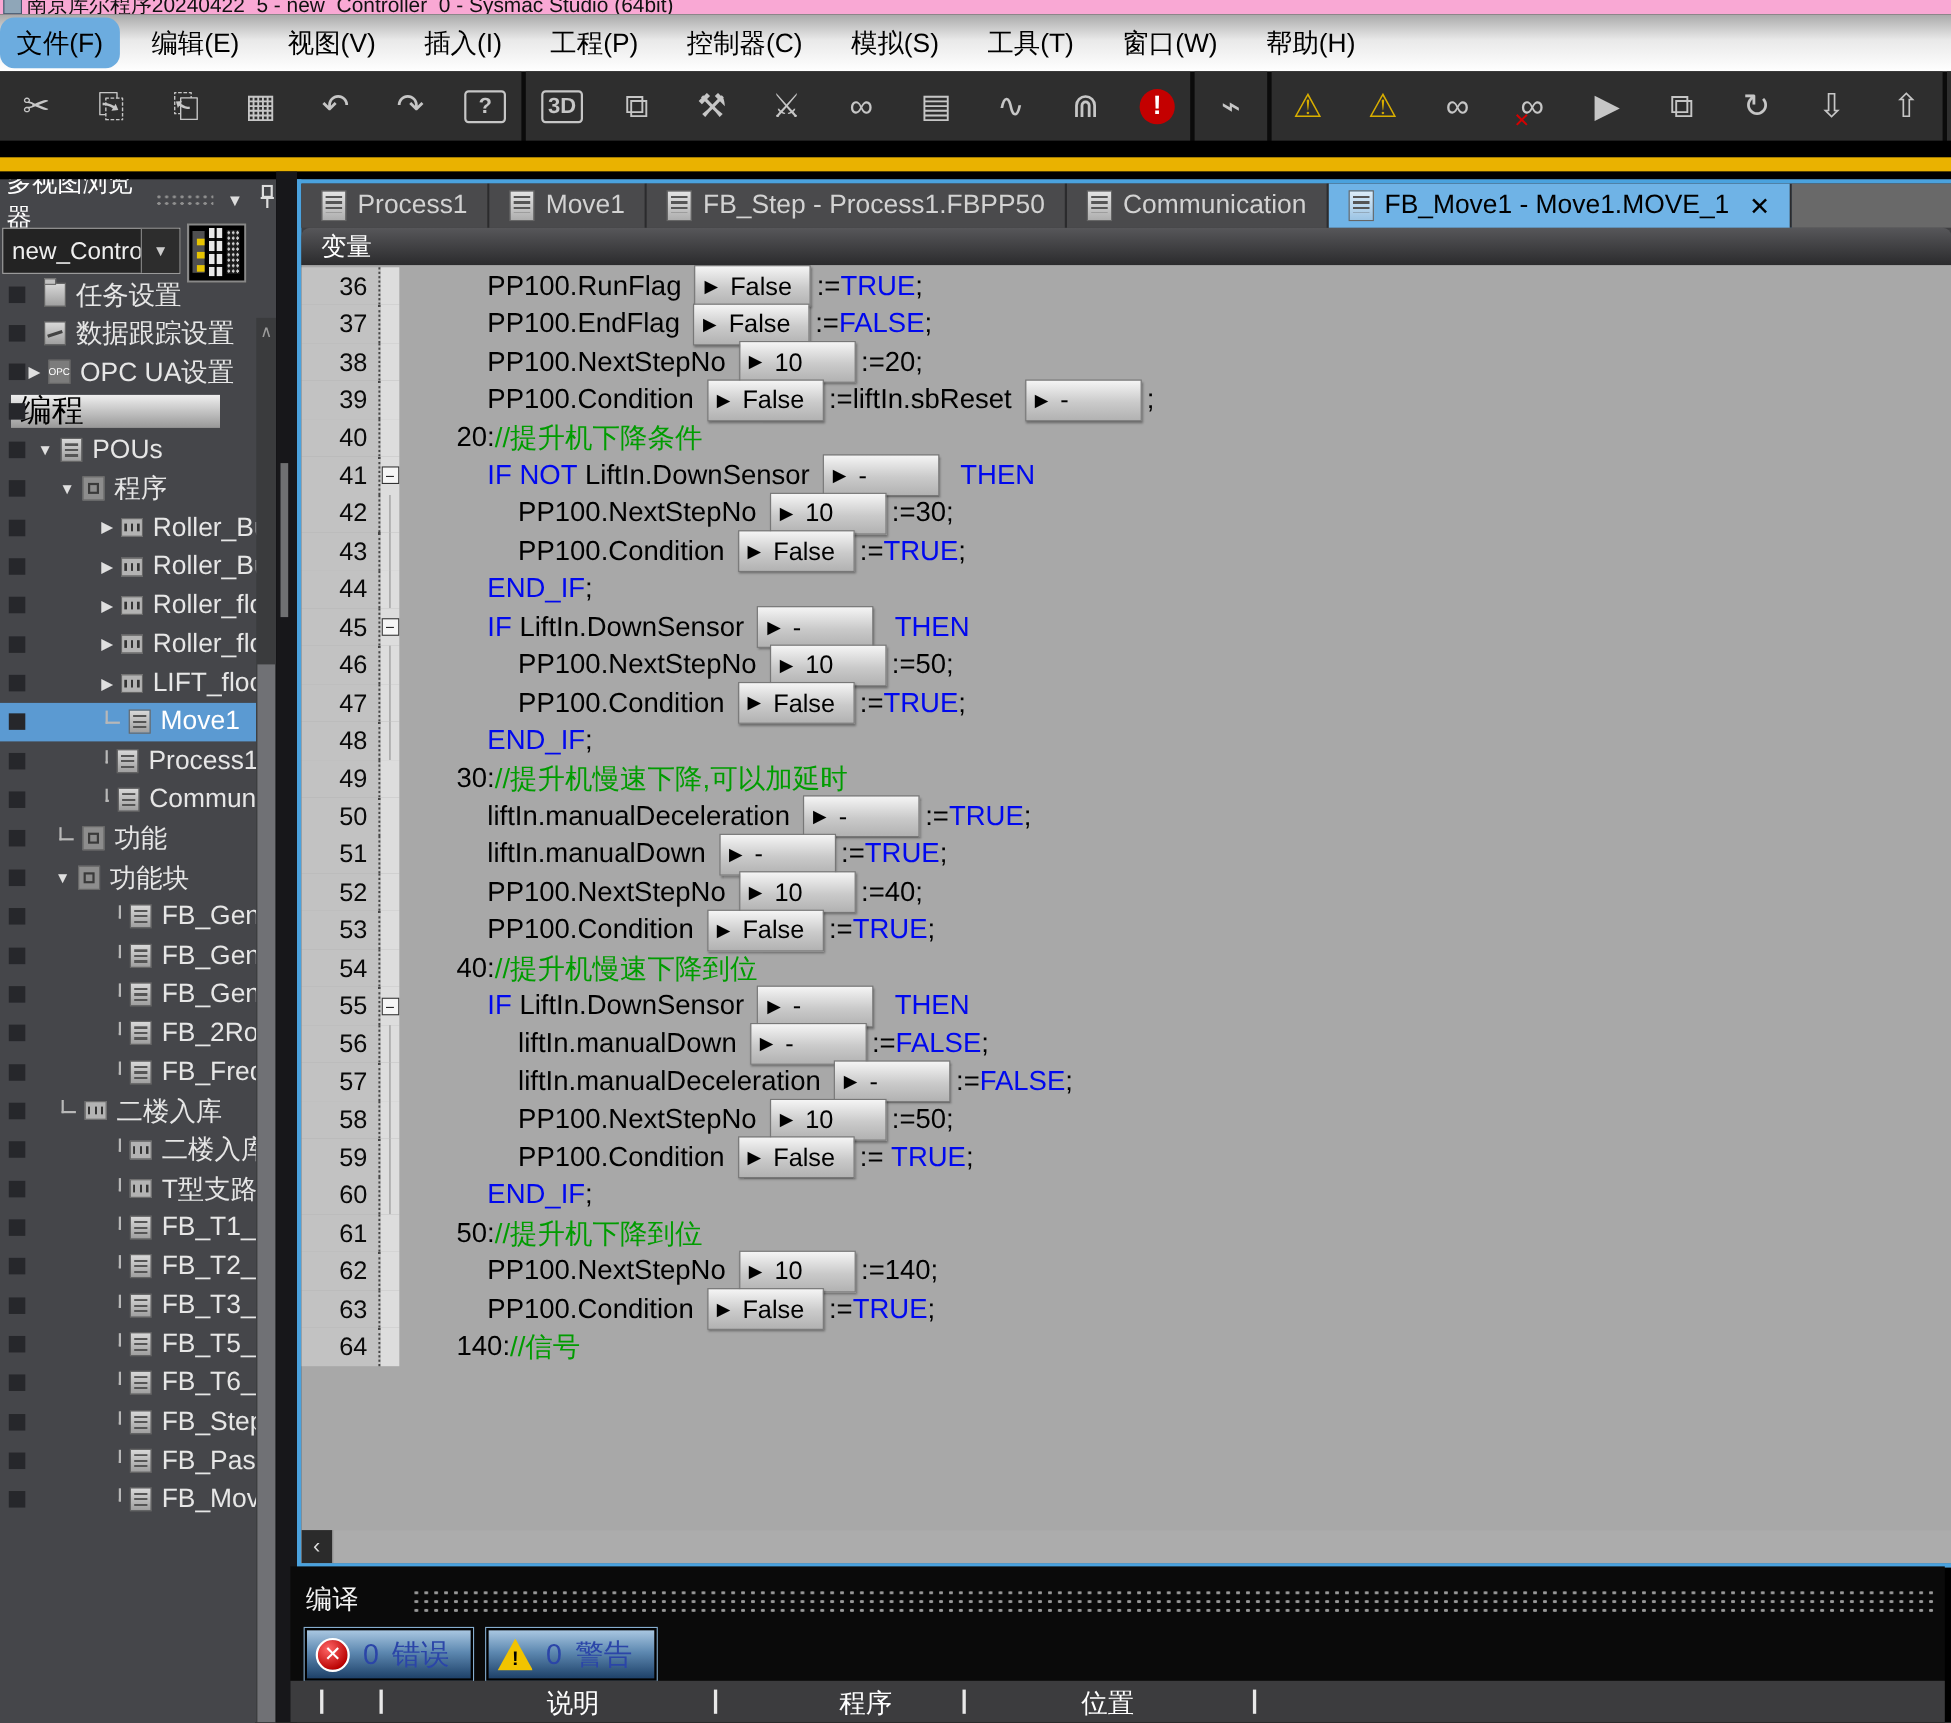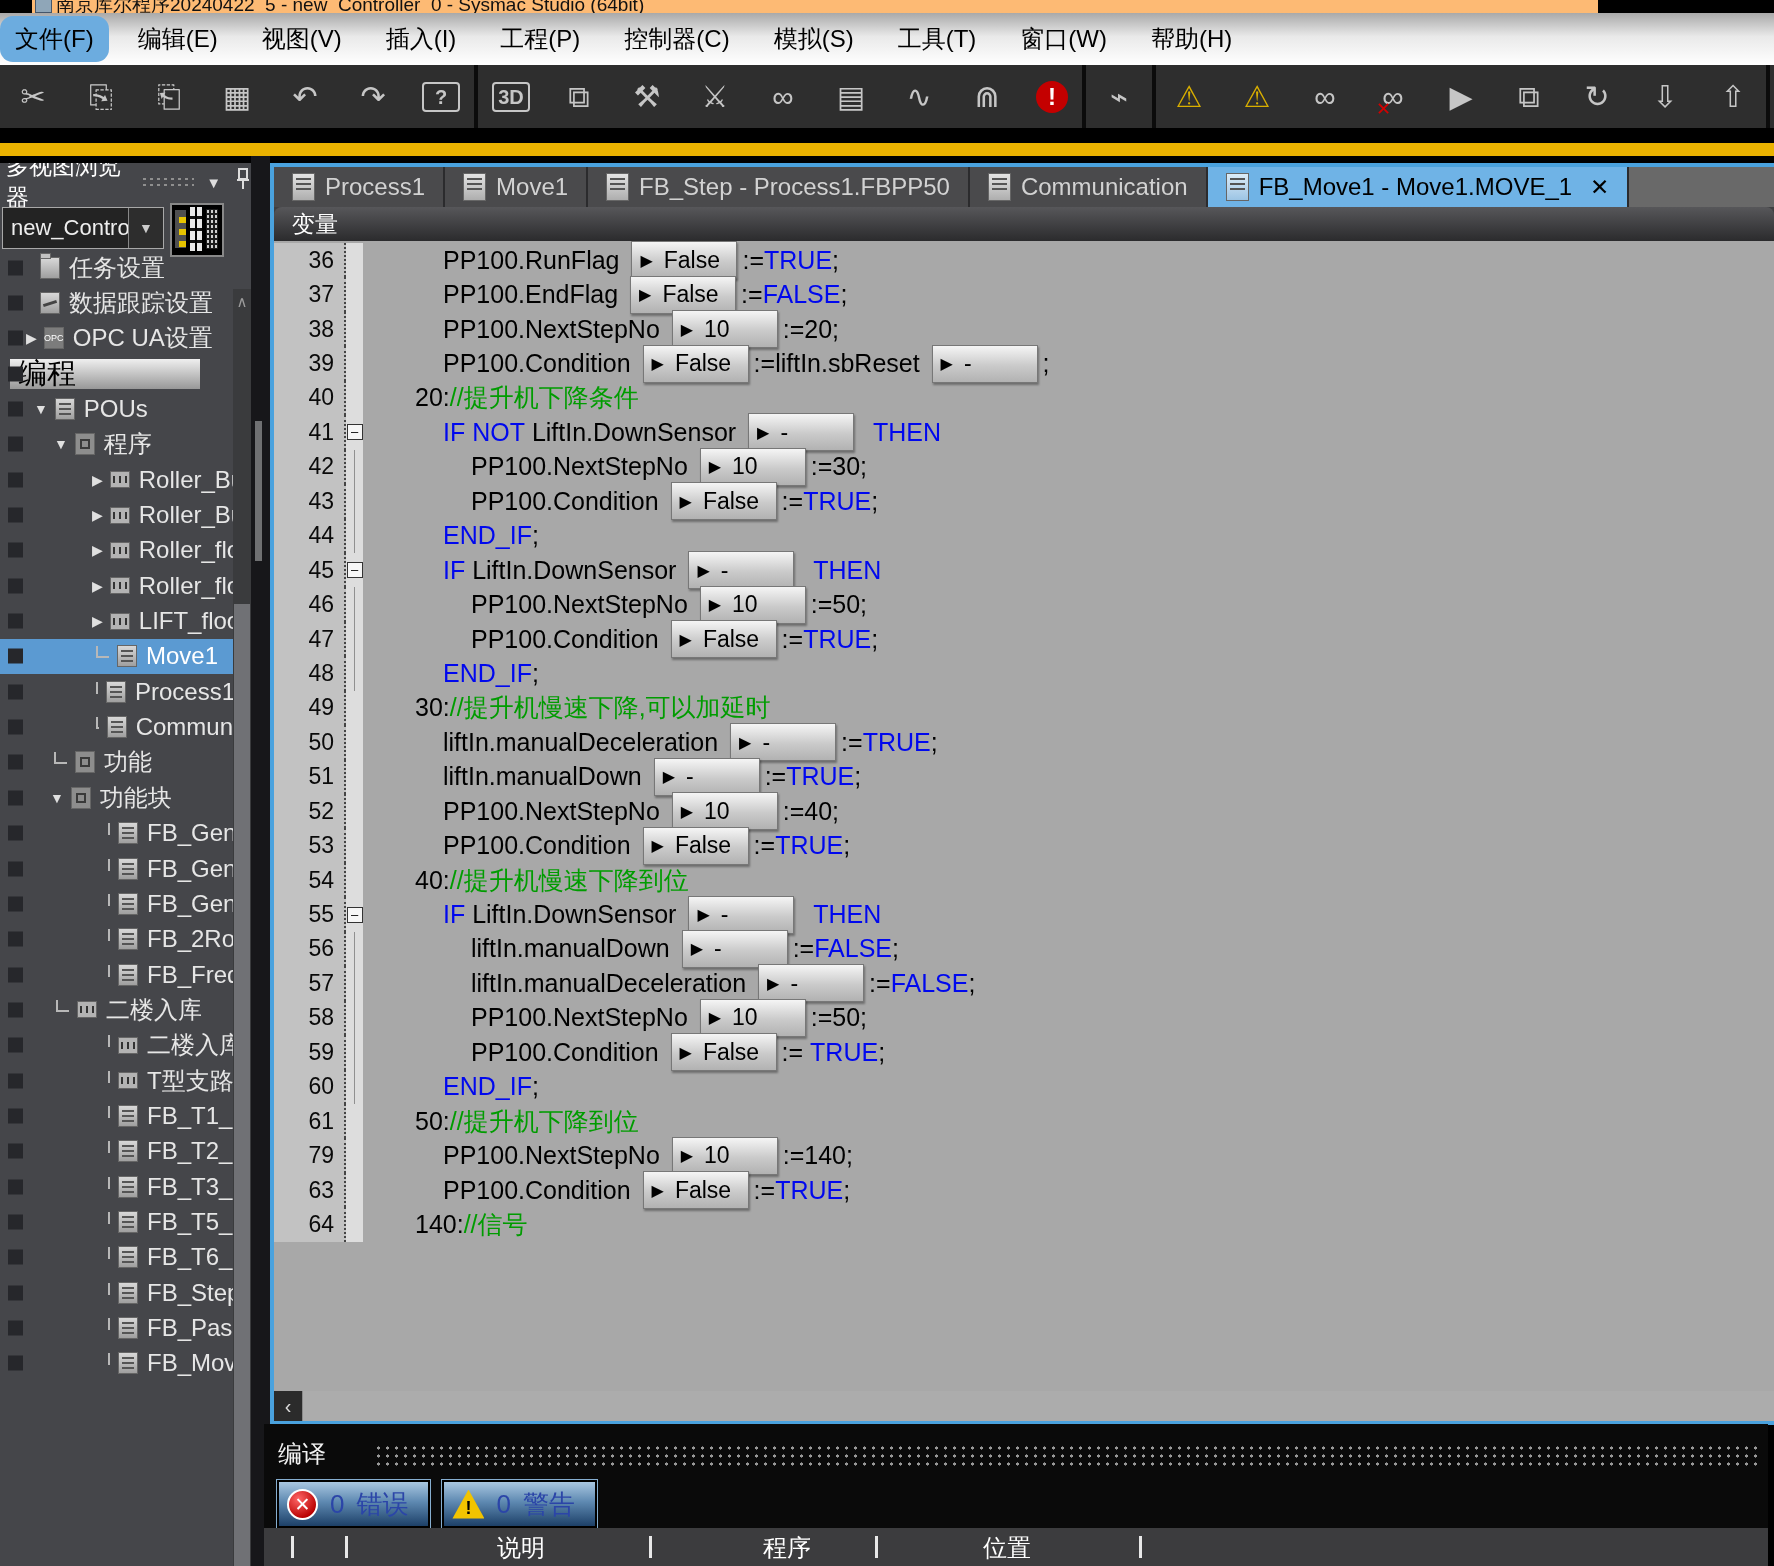--- a/index.html
+++ b/index.html
@@ -1,21 +1,21 @@
 <!DOCTYPE html>
 <html><head>
 <meta charset="utf-8">
 <style>
   html,body{margin:0;padding:0;}
   body{width:1774px;height:1566px;position:relative;overflow:hidden;background:#000;
        font-family:"Liberation Sans","DejaVu Sans",sans-serif;}
   .abs{position:absolute;}
 
   
-  .titlebar{left:0;top:0;width:1566px;height:13px;background:#fdba74;overflow:hidden;margin-left:32px;}
+  .titlebar{left:0;top:0;width:1774px;height:13px;background:#f9a8d4;overflow:hidden;}
   .titletext{position:absolute;left:24px;top:-8px;font-size:19px;color:#111;white-space:nowrap;}
   .appicon{position:absolute;left:3px;top:-4px;width:15px;height:15px;background:#8fa6b8;border:1px solid #44566b;}
 
   
   .menubar{left:0;top:13px;width:1774px;height:52px;
            background:linear-gradient(#a9a9a9,#e9e9e9 45%,#ffffff);
            display:flex;align-items:center;font-size:24px;color:#000;}
   .mitem{padding:7px 15px;margin-right:14px;white-space:nowrap;cursor:default;}
   .mitem.hl{background:#6cacdf;border-radius:13px;}
 
@@ -662,21 +662,21 @@
               <span class="fline"></span>
             </div>
             <div class="ccontent ind2"><span class="tk-k">END_IF</span><span>;</span></div>
           </div>
           <div class="crow">
             <div class="lnum">61</div>
             <div class="fcol"></div>
             <div class="ccontent ind1"><span>50:</span><span class="tk-g">//提升机下降到位</span></div>
           </div>
           <div class="crow">
-            <div class="lnum">79</div>
+            <div class="lnum">62</div>
             <div class="fcol"></div>
             <div class="ccontent ind2"><span>PP100.NextStepNo </span><span class="vbox"><span class="vtri">▶</span><span>10</span></span><span>:=140;</span></div>
           </div>
           <div class="crow">
             <div class="lnum">63</div>
             <div class="fcol"></div>
             <div class="ccontent ind2"><span>PP100.Condition </span><span class="vbox"><span class="vtri">▶</span><span>False</span></span><span>:=</span><span class="tk-k">TRUE</span><span>;</span></div>
           </div>
           <div class="crow">
             <div class="lnum">64</div>

